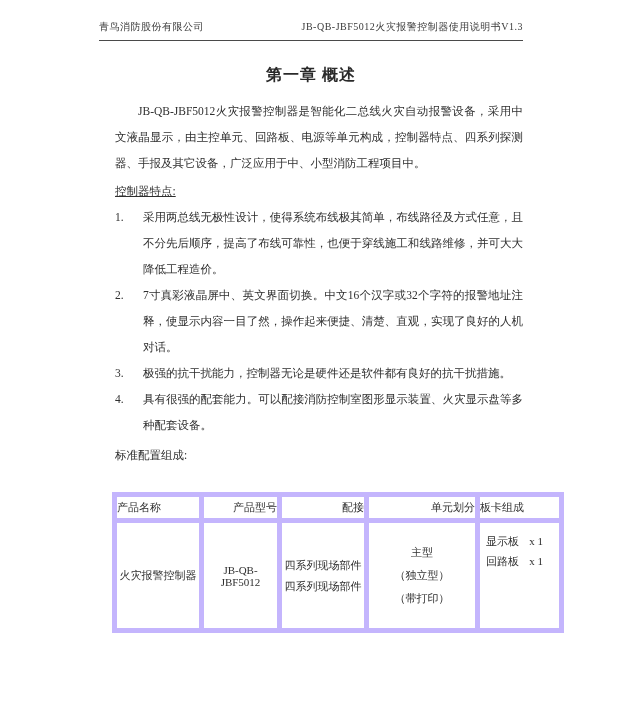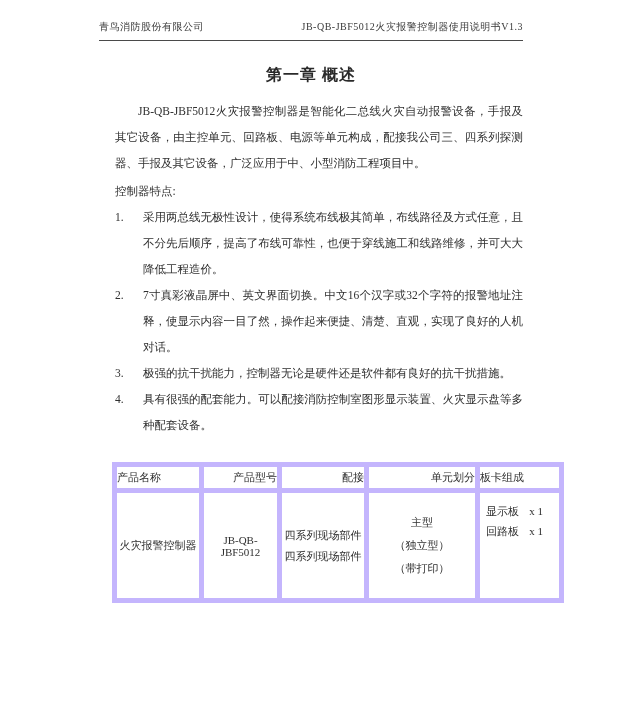--- a/index.html
+++ b/index.html
@@ -51,20 +51,21 @@
     line-height: 26px;
     color: #2f2f2f;
     text-align: justify;
   }
   .intro {
     margin: 12px 0 0 16px;
     text-indent: 2em;
   }
   .subhead {
     margin: 2px 0 0 16px;
+    text-decoration: underline;
   }
   .subhead-2 {
     margin: 4px 0 0 16px;
   }
   .config-text {
     margin: 0 0 0 16px;
   }
 
   
   .feature-list {
@@ -127,21 +128,21 @@
 
 <div class="page">
 
   <div class="running-header">
     <span>青鸟消防股份有限公司</span>
     <span>JB-QB-JBF5012火灾报警控制器使用说明书V1.3</span>
   </div>
 
   <div class="chapter-title">第一章 概述</div>
 
-  <p class="body-text intro">JB-QB-JBF5012火灾报警控制器是智能化二总线火灾自动报警设备，手报及其它设备，由主控单元、回路板、电源等单元构成，配接我公司三、四系列探测器、手报及其它设备，广泛应用于中、小型消防工程项目中。</p>
+  <p class="body-text intro">JB-QB-JBF5012火灾报警控制器是智能化二总线火灾自动报警设备，采用中文液晶显示，由主控单元、回路板、电源等单元构成，控制器特点、四系列探测器、手报及其它设备，广泛应用于中、小型消防工程项目中。</p>
 
   <p class="body-text subhead">控制器特点:</p>
 
   <ol class="feature-list body-text">
     <li class="feature-item">
       <span class="feature-num">1.</span>
       <span class="feature-text">采用两总线无极性设计，使得系统布线极其简单，布线路径及方式任意，且不分先后顺序，提高了布线可靠性，也便于穿线施工和线路维修，并可大大降低工程造价。</span>
     </li>
     <li class="feature-item">
       <span class="feature-num">2.</span>
@@ -150,20 +151,21 @@
     <li class="feature-item">
       <span class="feature-num">3.</span>
       <span class="feature-text">极强的抗干扰能力，控制器无论是硬件还是软件都有良好的抗干扰措施。</span>
     </li>
     <li class="feature-item">
       <span class="feature-num">4.</span>
       <span class="feature-text">具有很强的配套能力。可以配接消防控制室图形显示装置、火灾显示盘等多种配套设备。</span>
     </li>
   </ol>
 
+  <p class="body-text subhead-2">标准配置组成:</p>
 
 
   <table class="product-table">
     <thead>
       <tr>
         <th class="col-name th-left">产品名称</th>
         <th class="col-model th-center">产品型号</th>
         <th class="col-comp th-center">配接</th>
         <th class="col-unit th-center">单元划分</th>
         <th class="col-board th-left">板卡组成</th>

